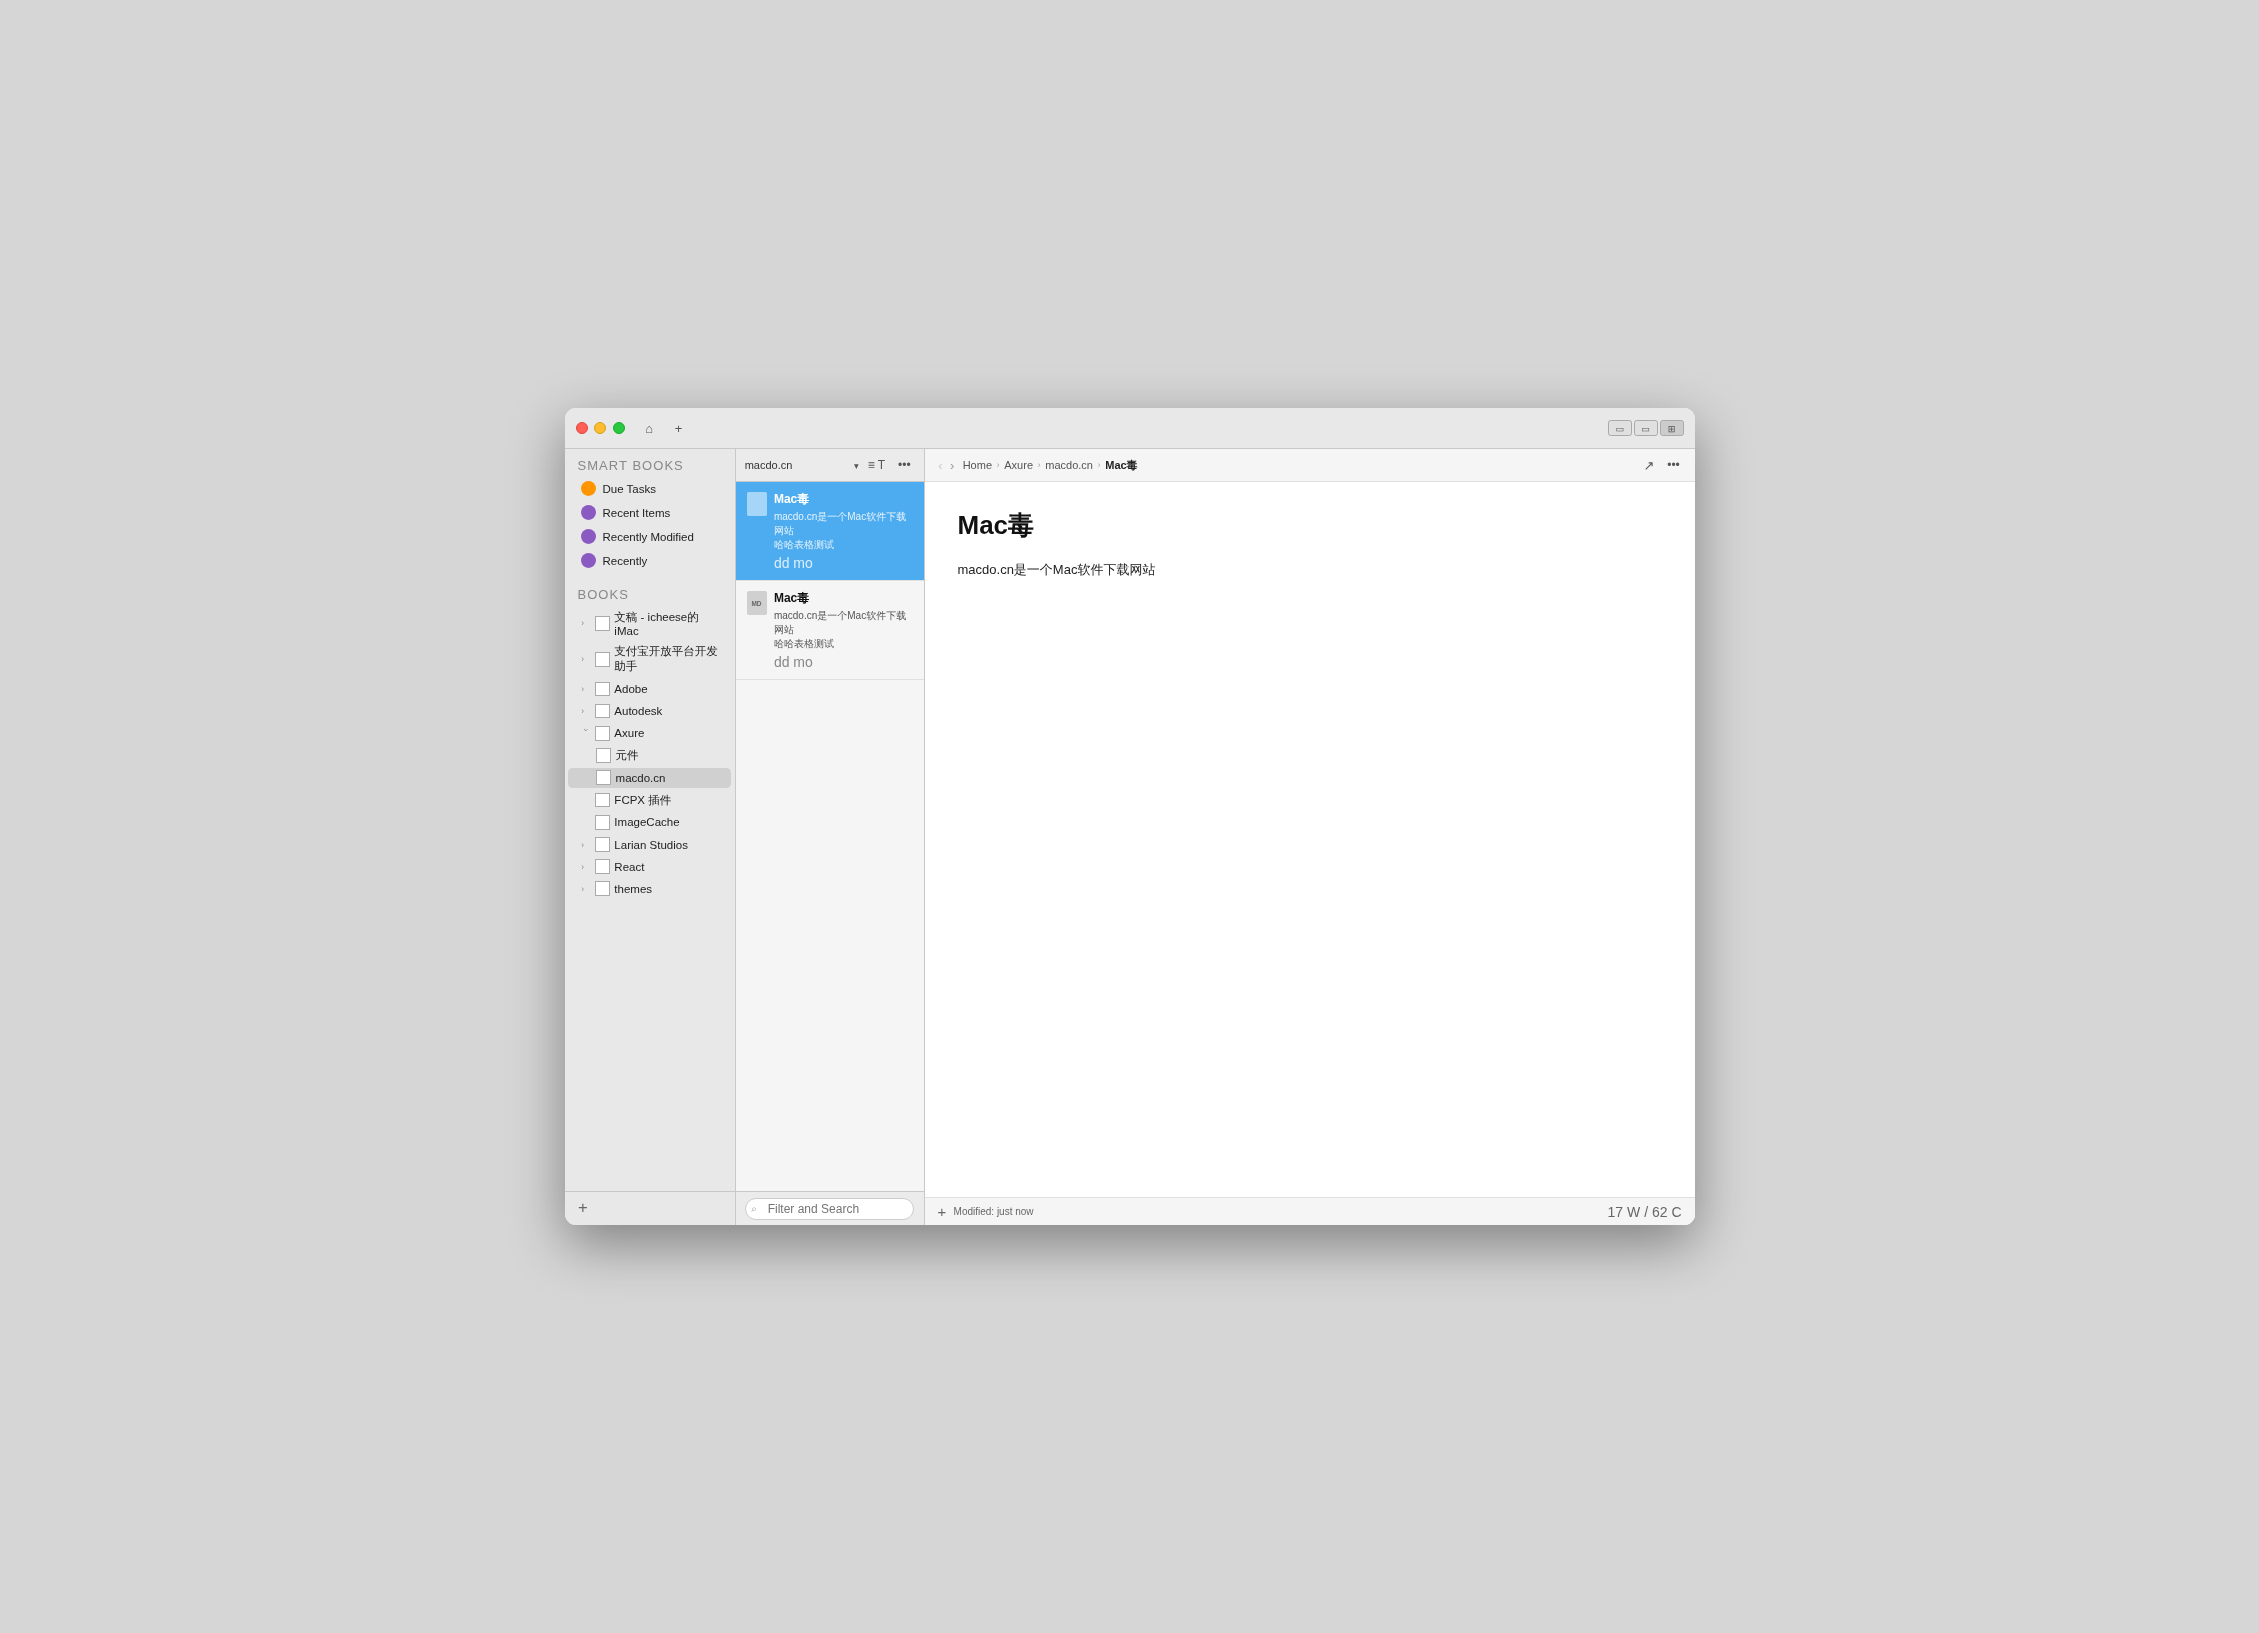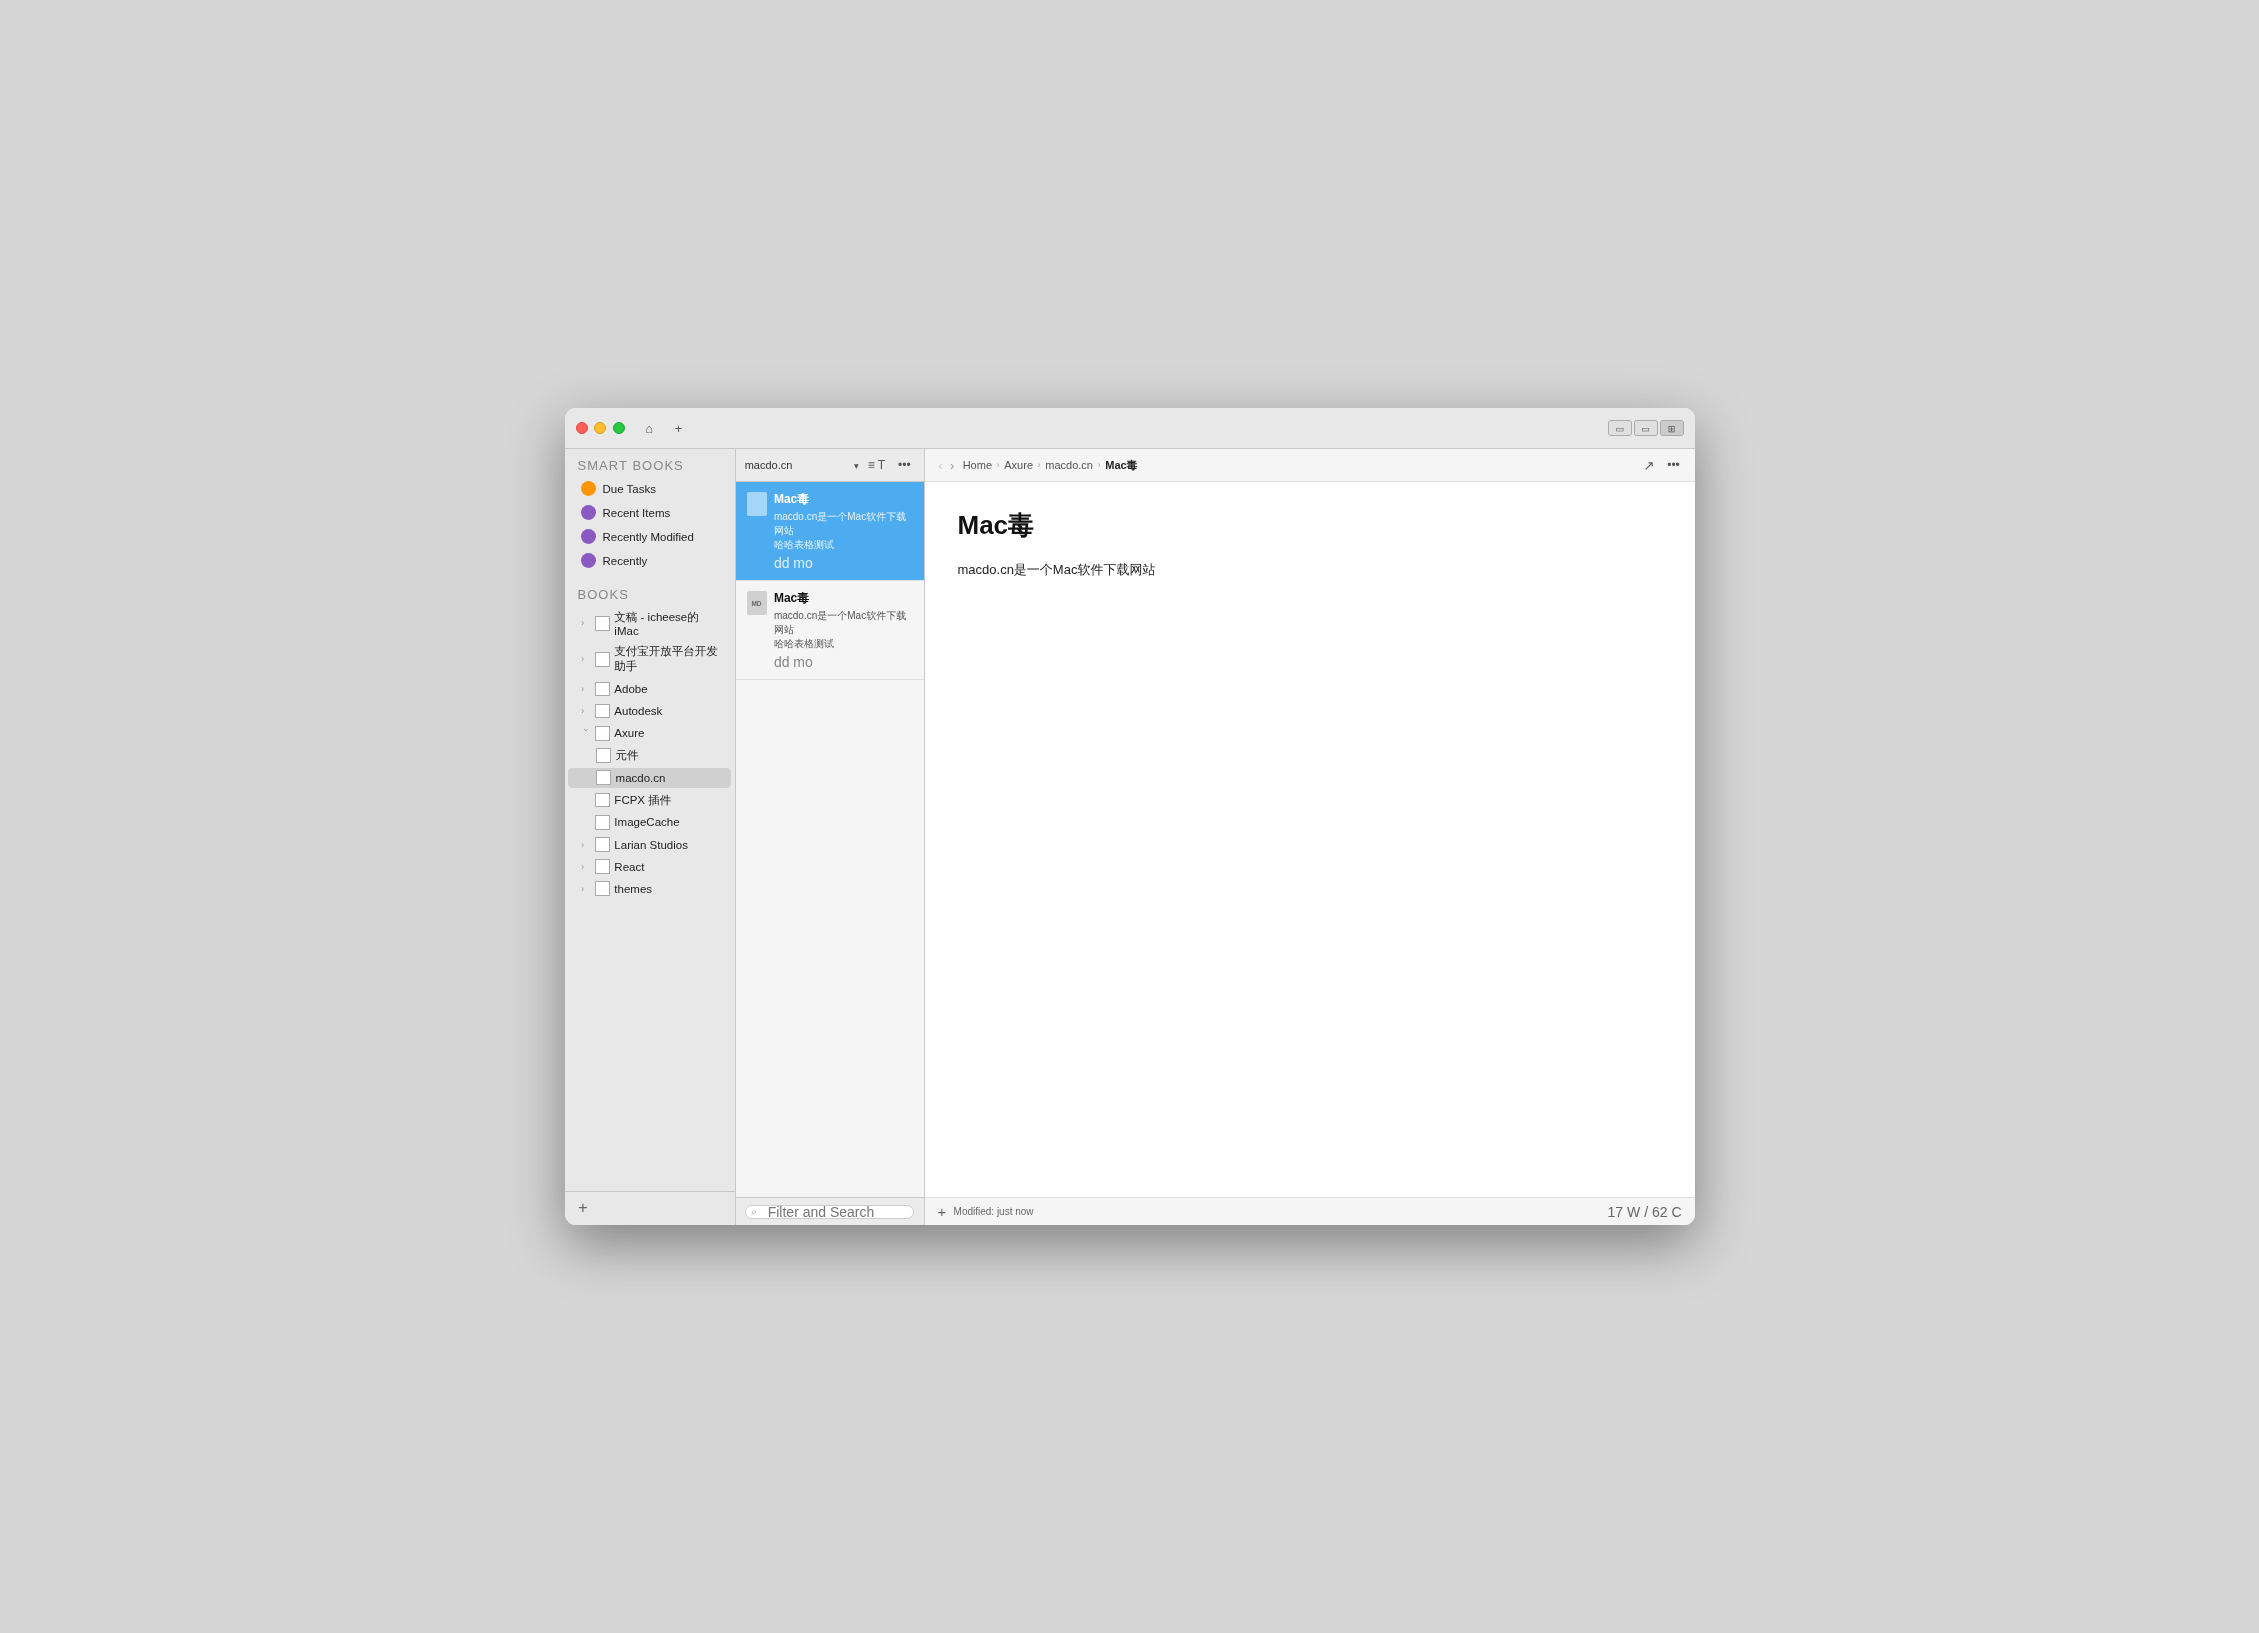--- a/index.html
+++ b/index.html
@@ -275,26 +275,26 @@
       margin-top: 2.8px;
     }
     
     .middle-footer {
       border-top: 0.9px solid #c8c8c8;
       padding: 5.5px 9.2px;
       background: #ebebeb;
     }
     .search-box {
       width: 100%;
-      height: 14px;
+      height: 22px;
       border: 0.9px solid #ccc;
       border-radius: 11px;
       background: #fff;
       padding: 0 9.2px 0 22px;
-      font-size: 14px;
+      font-size: 12px;
       outline: none;
       color: #333;
     }
     .search-wrapper {
       position: relative;
     }
     .search-icon {
       position: absolute;
       left: 6.5px;
       top: 50%;

